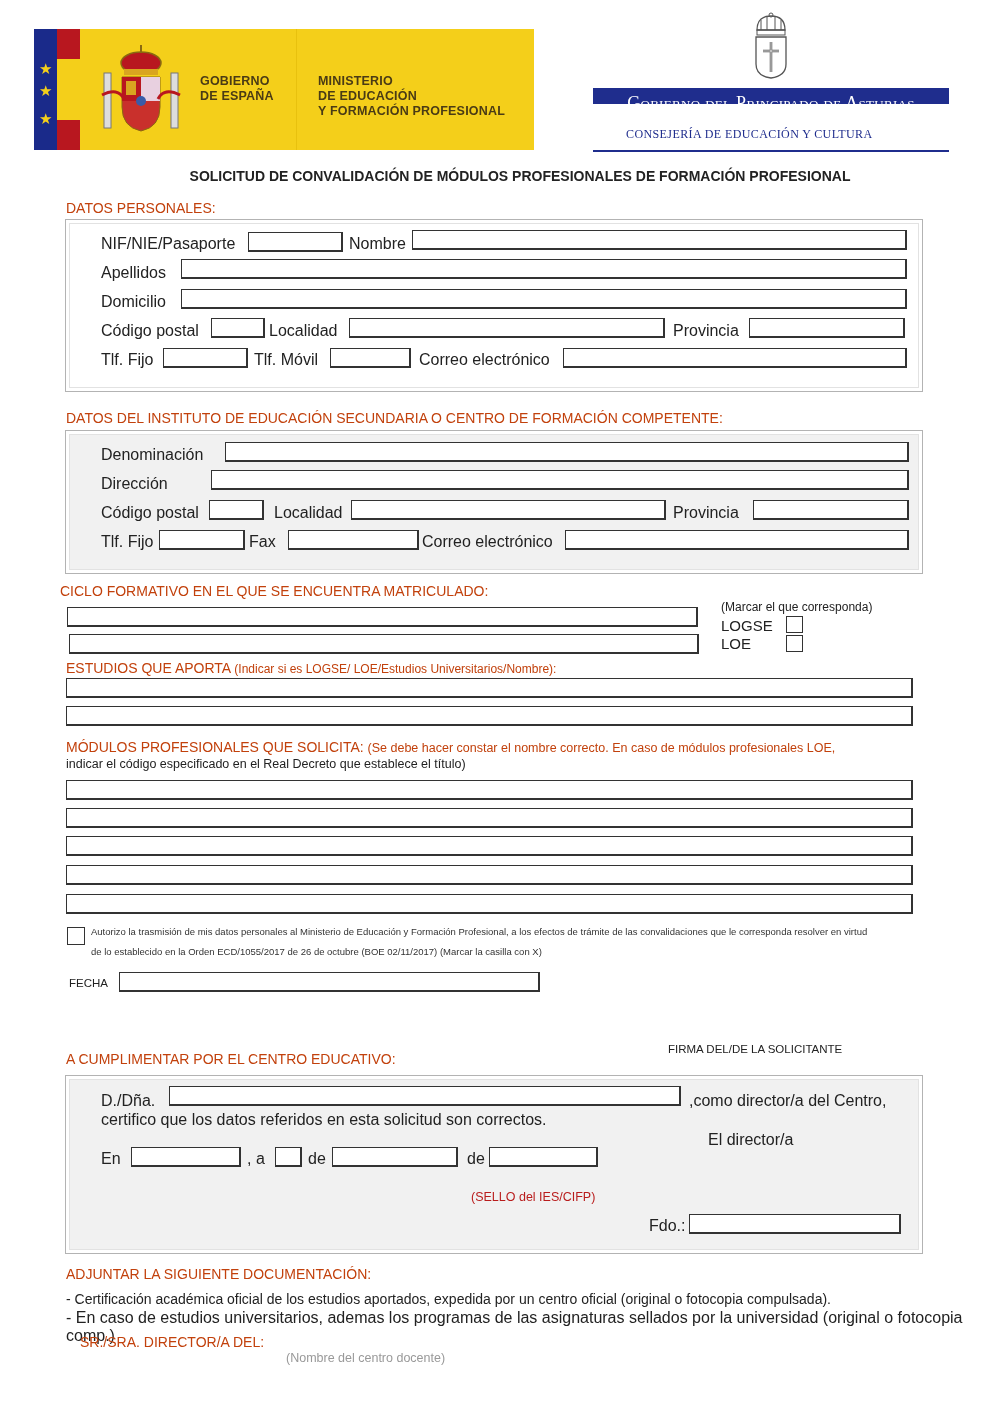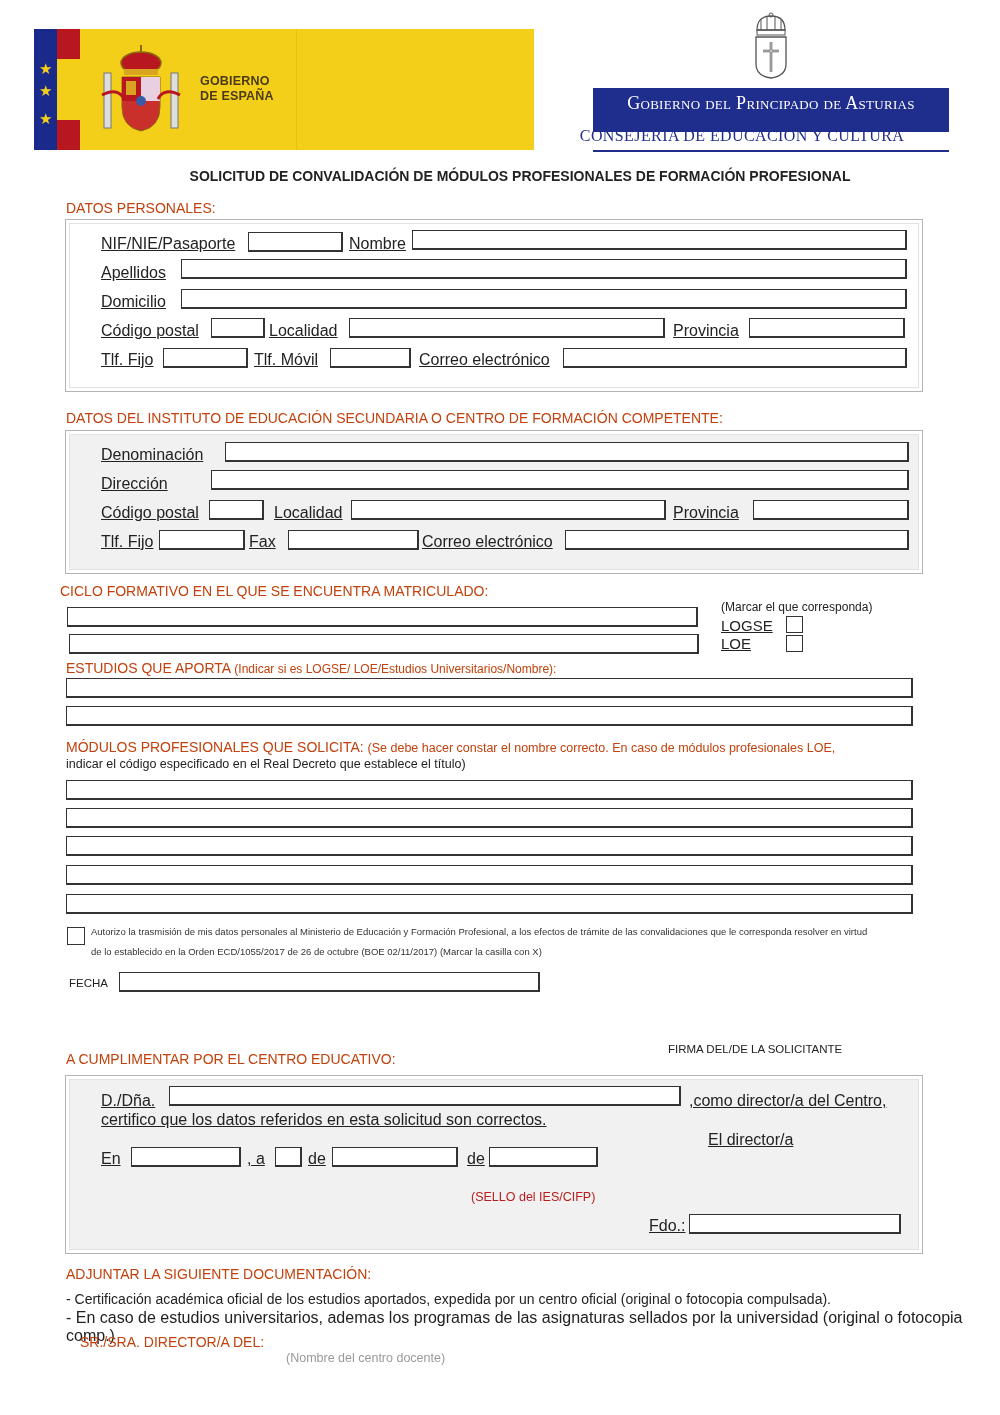--- a/index.html
+++ b/index.html
@@ -1,39 +1,39 @@
 <!DOCTYPE html>
 <html><head>
   <meta charset="utf-8">
   <style>
     html, body { margin: 0; padding: 0; background: #ffffff; }
     body { width: 1000px; height: 1415px; position: relative; overflow: hidden;
            font-family: "Liberation Sans", sans-serif; color: #222; }
     .abs { position: absolute; }
     .fld { position: absolute; background: #fff; border: 1.5px solid #333;
            border-right-width: 2px; border-bottom-width: 2px; box-sizing: border-box; height: 20px; }
-    .lbl { position: absolute; font-size: 16px; color: #222; white-space: nowrap; text-decoration: underline; }
+    .lbl { position: absolute; font-size: 16px; color: #222; white-space: nowrap; }
     .sec { position: absolute; font-size: 14px; color: #c2410c; white-space: nowrap; }
     .box { position: absolute; border: 1.5px solid #b3b3b3; box-sizing: border-box; }
     .box .inner { position: absolute; inset: 3px; border: 1px solid #e2e2e2; }
     .gray { background: #f1f1f1; }
     .cb { position: absolute; width: 17px; height: 17px; border: 1.5px solid #333;
           box-sizing: border-box; background: #fff; }
     
     .es-banner { position: absolute; left: 34px; top: 29px; width: 500px; height: 121px; background: #f4cf1a; }
     .es-blue { position: absolute; left: 0; top: 0; width: 23px; height: 121px; background: #1a2a8a; }
     .es-flag-r1 { position: absolute; left: 23px; top: 0; width: 23px; height: 30px; background: #b8171f; }
     .es-flag-y { position: absolute; left: 23px; top: 30px; width: 23px; height: 61px; background: #f4cf1a; }
     .es-flag-r2 { position: absolute; left: 23px; top: 91px; width: 23px; height: 30px; background: #b8171f; }
     .star { position: absolute; left: 5px; color: #f4cf1a; font-size: 15px; line-height: 15px; }
     .es-divider { position: absolute; left: 262px; top: 0; width: 1px; height: 121px; background: #e8c10e; }
     .es-text { position: absolute; font-size: 12.5px; color: #4a3b15; font-weight: bold; line-height: 15px; letter-spacing: 0.2px; }
-    .ast-banner { position: absolute; left: 593px; top: 88px; width: 356px; height: 44px; background: #1f2d8d; }
+    .ast-banner { position: absolute; left: 593px; top: 88px; width: 356px; height: 16px; background: #1f2d8d; }
     .ast-title { position: absolute; left: 0; right: 0; top: 5px; text-align: center; color: #fff; font-family: "Liberation Serif", serif; font-size: 18px; font-variant: small-caps; letter-spacing: 0.3px; }
-    .ast-sub { position: absolute; left: 564px; top: 127px; width: 356px; text-align: center; color: #1f2d8d; font-size: 16px; font-family: "Liberation Serif", serif; letter-spacing: 0.4px; }
+    .ast-sub { position: absolute; left: 626px; top: 127px; width: 356px; text-align: left; color: #1f2d8d; font-size: 12px; font-family: "Liberation Serif", serif; letter-spacing: 0.4px; }
     .ast-line { position: absolute; left: 593px; top: 150px; width: 356px; height: 1.5px; background: #1f2d8d; }
   </style>
 </head>
 <body>
 
 <div class="es-banner">
   <div class="es-blue">
     <span class="star" style="top:32px">★</span>
     <span class="star" style="top:54px">★</span>
     <span class="star" style="top:82px">★</span>
@@ -53,20 +53,25 @@
     <rect x="28" y="38" width="10" height="14" fill="#d9a520"></rect>
     <circle cx="43" cy="58" r="5" fill="#3b5ba8"></circle>
     <path d="M4 52 Q20 44 26 56" stroke="#b8171f" stroke-width="3" fill="none"></path>
     <path d="M82 52 Q66 44 60 56" stroke="#b8171f" stroke-width="3" fill="none"></path>
   </svg>
   <div class="es-text" style="left:166px;top:45px">
     <div>GOBIERNO</div>
     <div>DE ESPAÑA</div>
   </div>
   <div class="es-divider"></div>
+  <div class="es-text" style="left:284px;top:45px">
+    <div>MINISTERIO</div>
+    <div>DE EDUCACIÓN</div>
+    <div>Y FORMACIÓN PROFESIONAL</div>
+  </div>
 </div>
 
 <svg class="abs" style="left:751px;top:12px" width="40" height="68" viewBox="0 0 40 68">
   <path d="M6 18 Q6 4 20 4 Q34 4 34 18 Z" fill="none" stroke="#555" stroke-width="1.3"></path>
   <path d="M10 18 V8 M16 18 V5 M24 18 V5 M30 18 V8" stroke="#555" stroke-width="1"></path>
   <circle cx="20" cy="3" r="2" fill="none" stroke="#555"></circle>
   <rect x="6" y="18" width="28" height="5" fill="none" stroke="#555"></rect>
   <path d="M5 25 H35 V52 Q35 64 20 66 Q5 64 5 52 Z" fill="#fff" stroke="#555" stroke-width="1.3"></path>
   <path d="M20 30 V60 M12 39 H28" stroke="#555" stroke-width="2.5"></path>
   <path d="M20 30 V60 M12 39 H28" stroke="#fff" stroke-width="0.8"></path>

